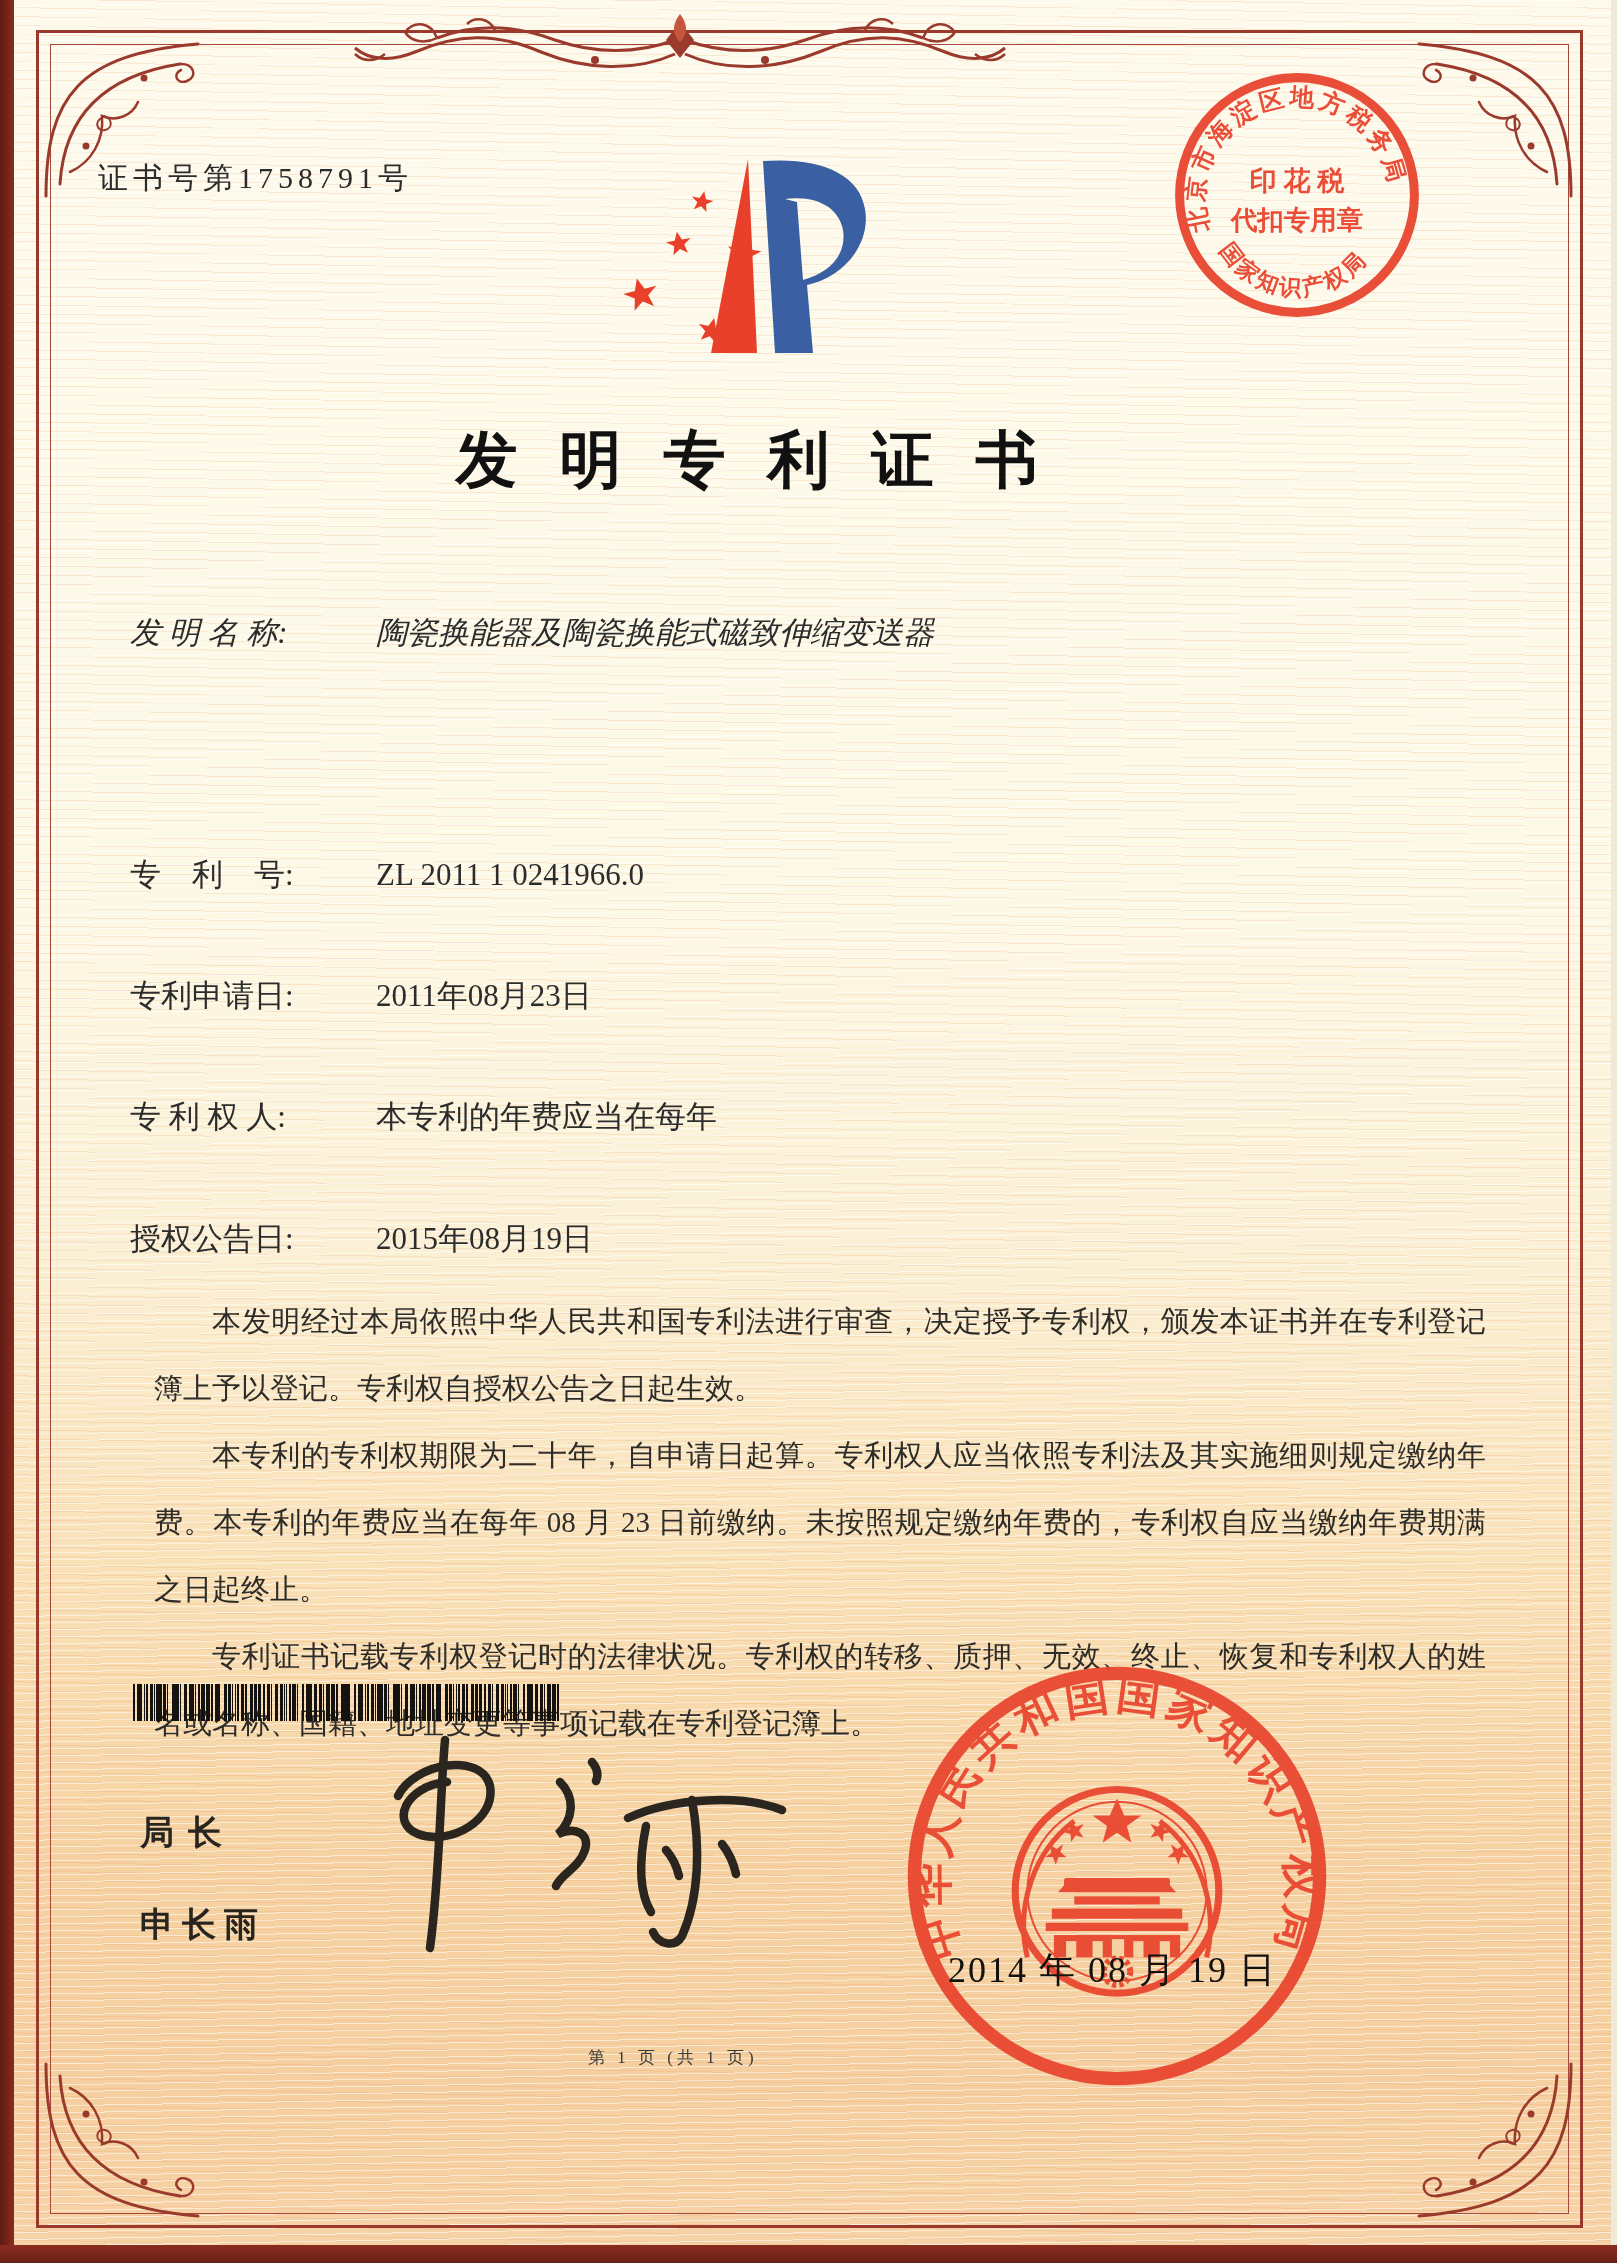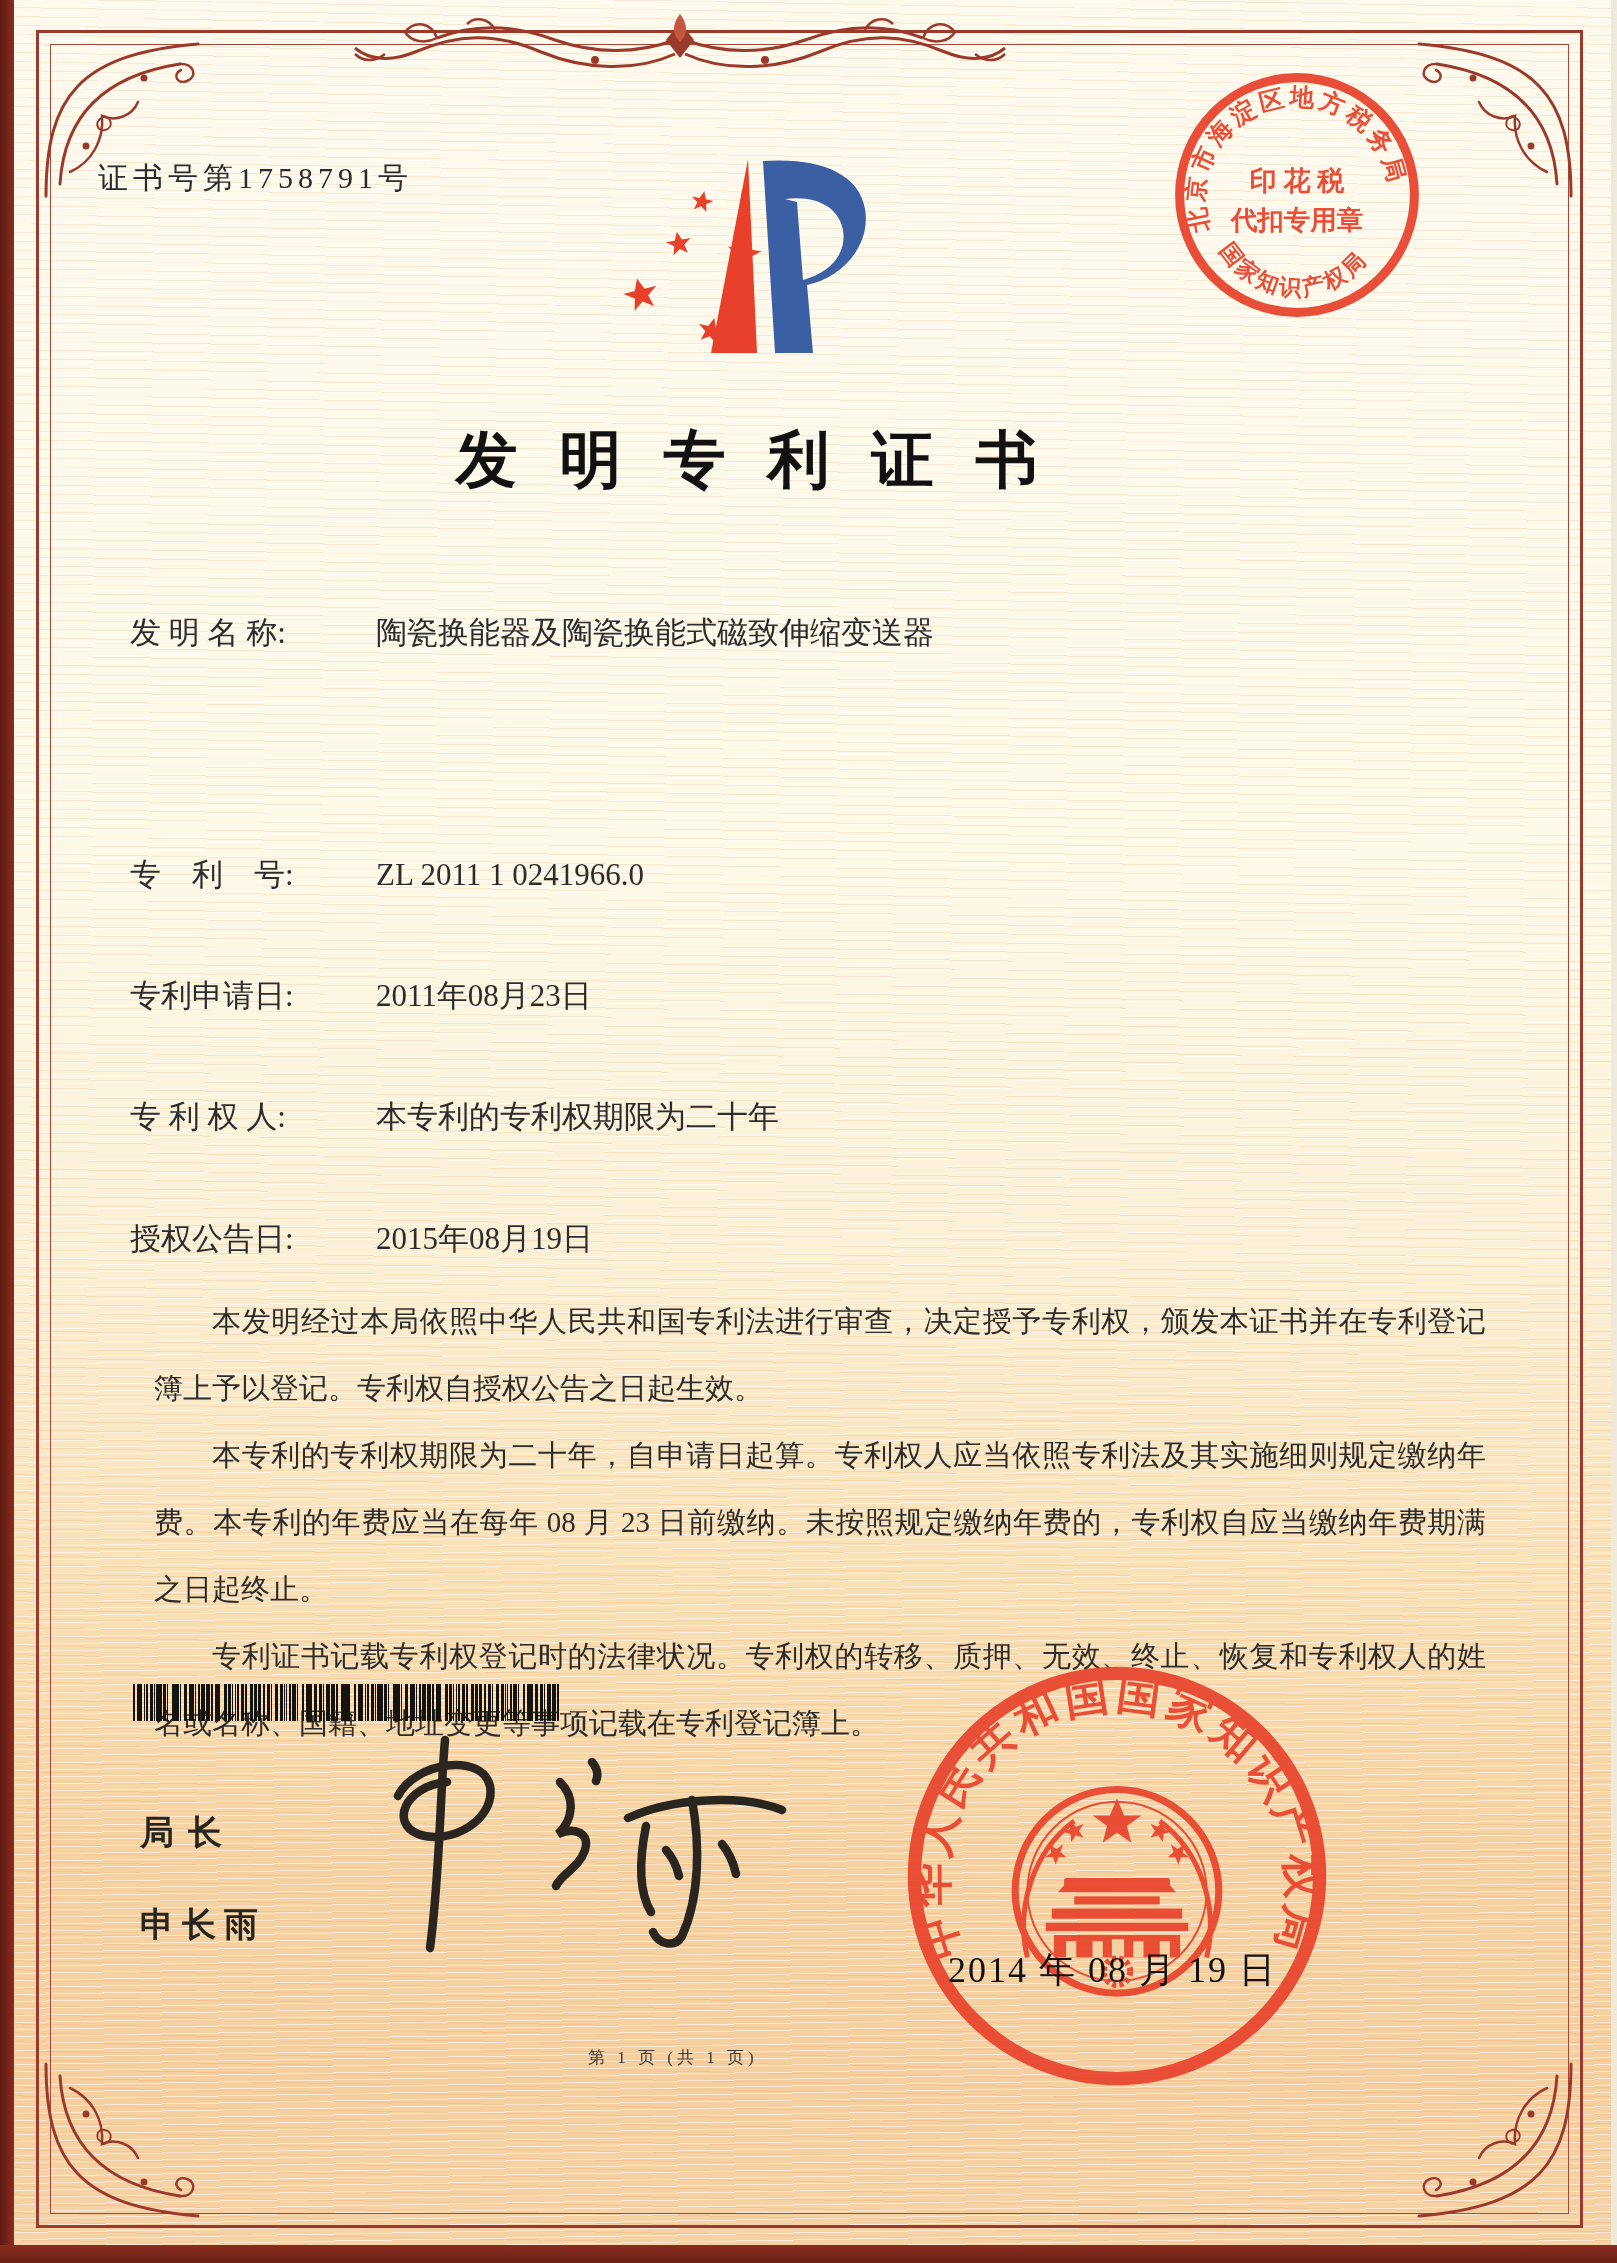--- a/index.html
+++ b/index.html
@@ -34,21 +34,21 @@
   .cert-no { position:absolute; left:98px; top:158px; font-size:30px; letter-spacing:5px; color:#2b2b2b; }
   .logo { position:absolute; left:605px; top:103px; width:280px; height:258px; }
   .tax-stamp { position:absolute; left:1168px; top:66px; width:258px; height:258px; opacity:.92; }
 
   .title { position:absolute; left:0; top:418px; width:1493px; text-align:center;
     font-size:62px; font-weight:bold; letter-spacing:42px; text-indent:42px; color:#111; }
 
   .field { position:absolute; left:130px; font-size:31px; color:#2c2c2c; white-space:nowrap; }
   .field .lab { display:inline-block; min-width:238px; }
   .field .val { margin-left:8px; }
-  .f0 { top:612px; } .f1 { top:733px; } .f2 { top:854px; }
+  .f0 { top:612px;font-style:italic; } .f1 { top:733px; } .f2 { top:854px; }
   .f3 { top:975px; } .f4 { top:1096px; } .f5 { top:1218px; }
 
   .body-text { position:absolute; left:128px; top:1288px; width:1332px;
     font-size:29px; line-height:67px; text-align:justify; color:#2e2c28;margin-left:26px; }
   .body-text p { text-indent:2em; }
 
   .barcode { position:absolute; left:133px; top:1684px; width:428px; height:37px;
     background-image:
       repeating-linear-gradient(90deg,#15130f 0 2px,transparent 2px 4px,#15130f 4px 7px,transparent 7px 8px,#15130f 8px 9px,transparent 9px 13px),
       repeating-linear-gradient(90deg,#15130f 0 1px,transparent 1px 6px,#15130f 6px 9px,transparent 9px 11px,#15130f 11px 12px,transparent 12px 17px); }
@@ -158,21 +158,21 @@
   <div class="field f0">
     <span class="lab">发 明 名 称:</span><span class="val">陶瓷换能器及陶瓷换能式磁致伸缩变送器</span>
   </div>
   <div class="field f2">
     <span class="lab">专　利　号:</span><span class="val">ZL 2011 1 0241966.0</span>
   </div>
   <div class="field f3">
     <span class="lab">专利申请日:</span><span class="val">2011年08月23日</span>
   </div>
   <div class="field f4">
-    <span class="lab">专 利 权 人:</span><span class="val">本专利的专利权期限为二十年</span>
+    <span class="lab">专 利 权 人:</span><span class="val">本专利的年费应当在每年</span>
   </div>
   <div class="field f5">
     <span class="lab">授权公告日:</span><span class="val">2015年08月19日</span>
   </div>
 
   <div class="body-text">
     <p>本发明经过本局依照中华人民共和国专利法进行审查，决定授予专利权，颁发本证书并在专利登记簿上予以登记。专利权自授权公告之日起生效。</p>
     <p>本专利的专利权期限为二十年，自申请日起算。专利权人应当依照专利法及其实施细则规定缴纳年费。本专利的年费应当在每年 08 月 23 日前缴纳。未按照规定缴纳年费的，专利权自应当缴纳年费期满之日起终止。</p>
     <p>专利证书记载专利权登记时的法律状况。专利权的转移、质押、无效、终止、恢复和专利权人的姓名或名称、国籍、地址变更等事项记载在专利登记簿上。</p>
   </div>

